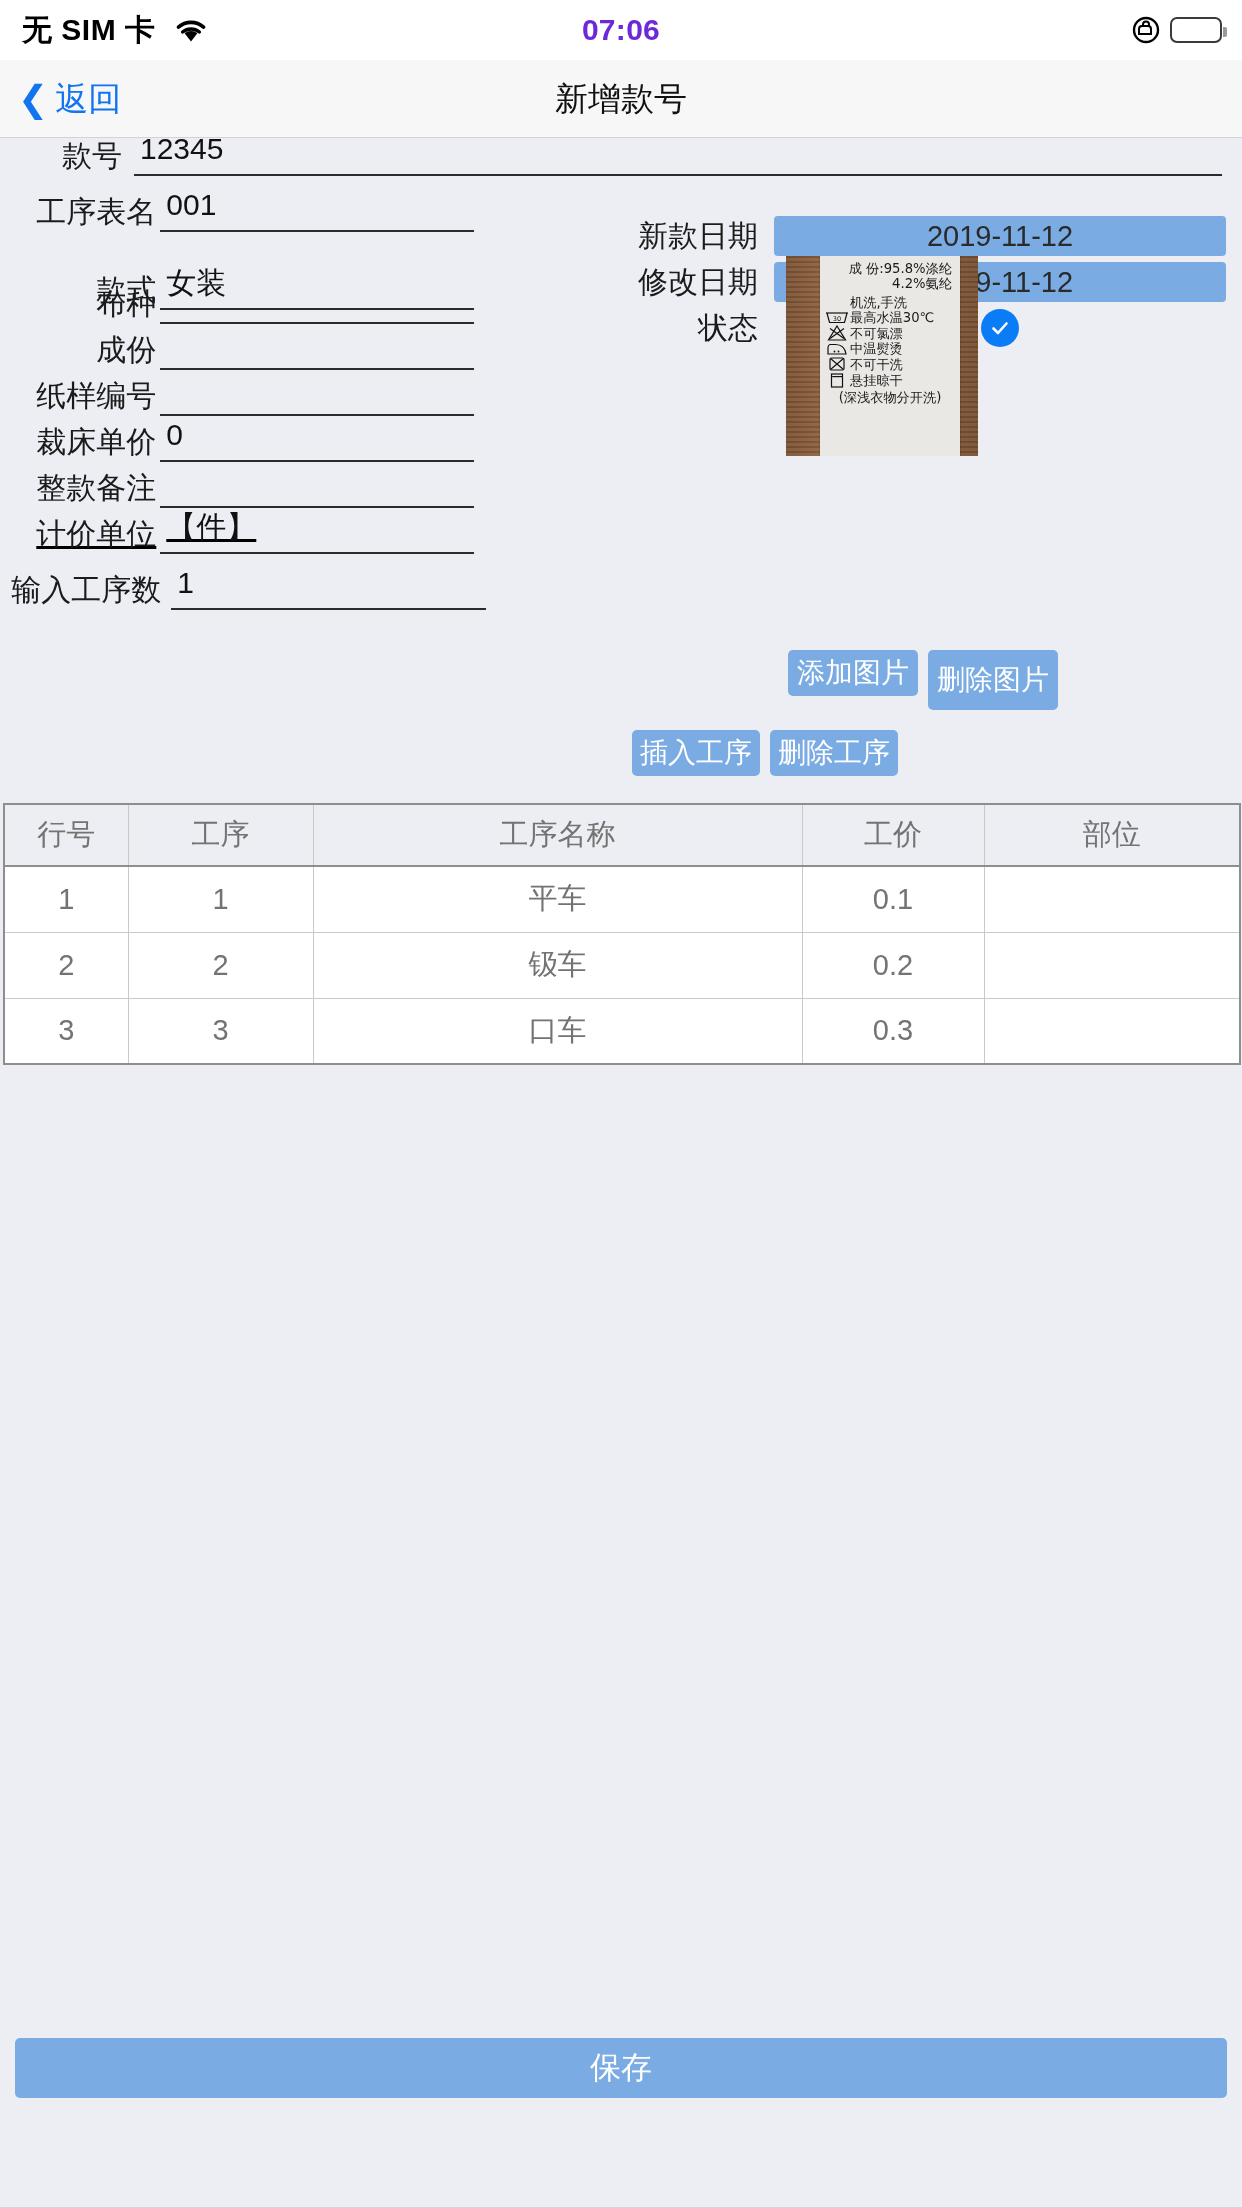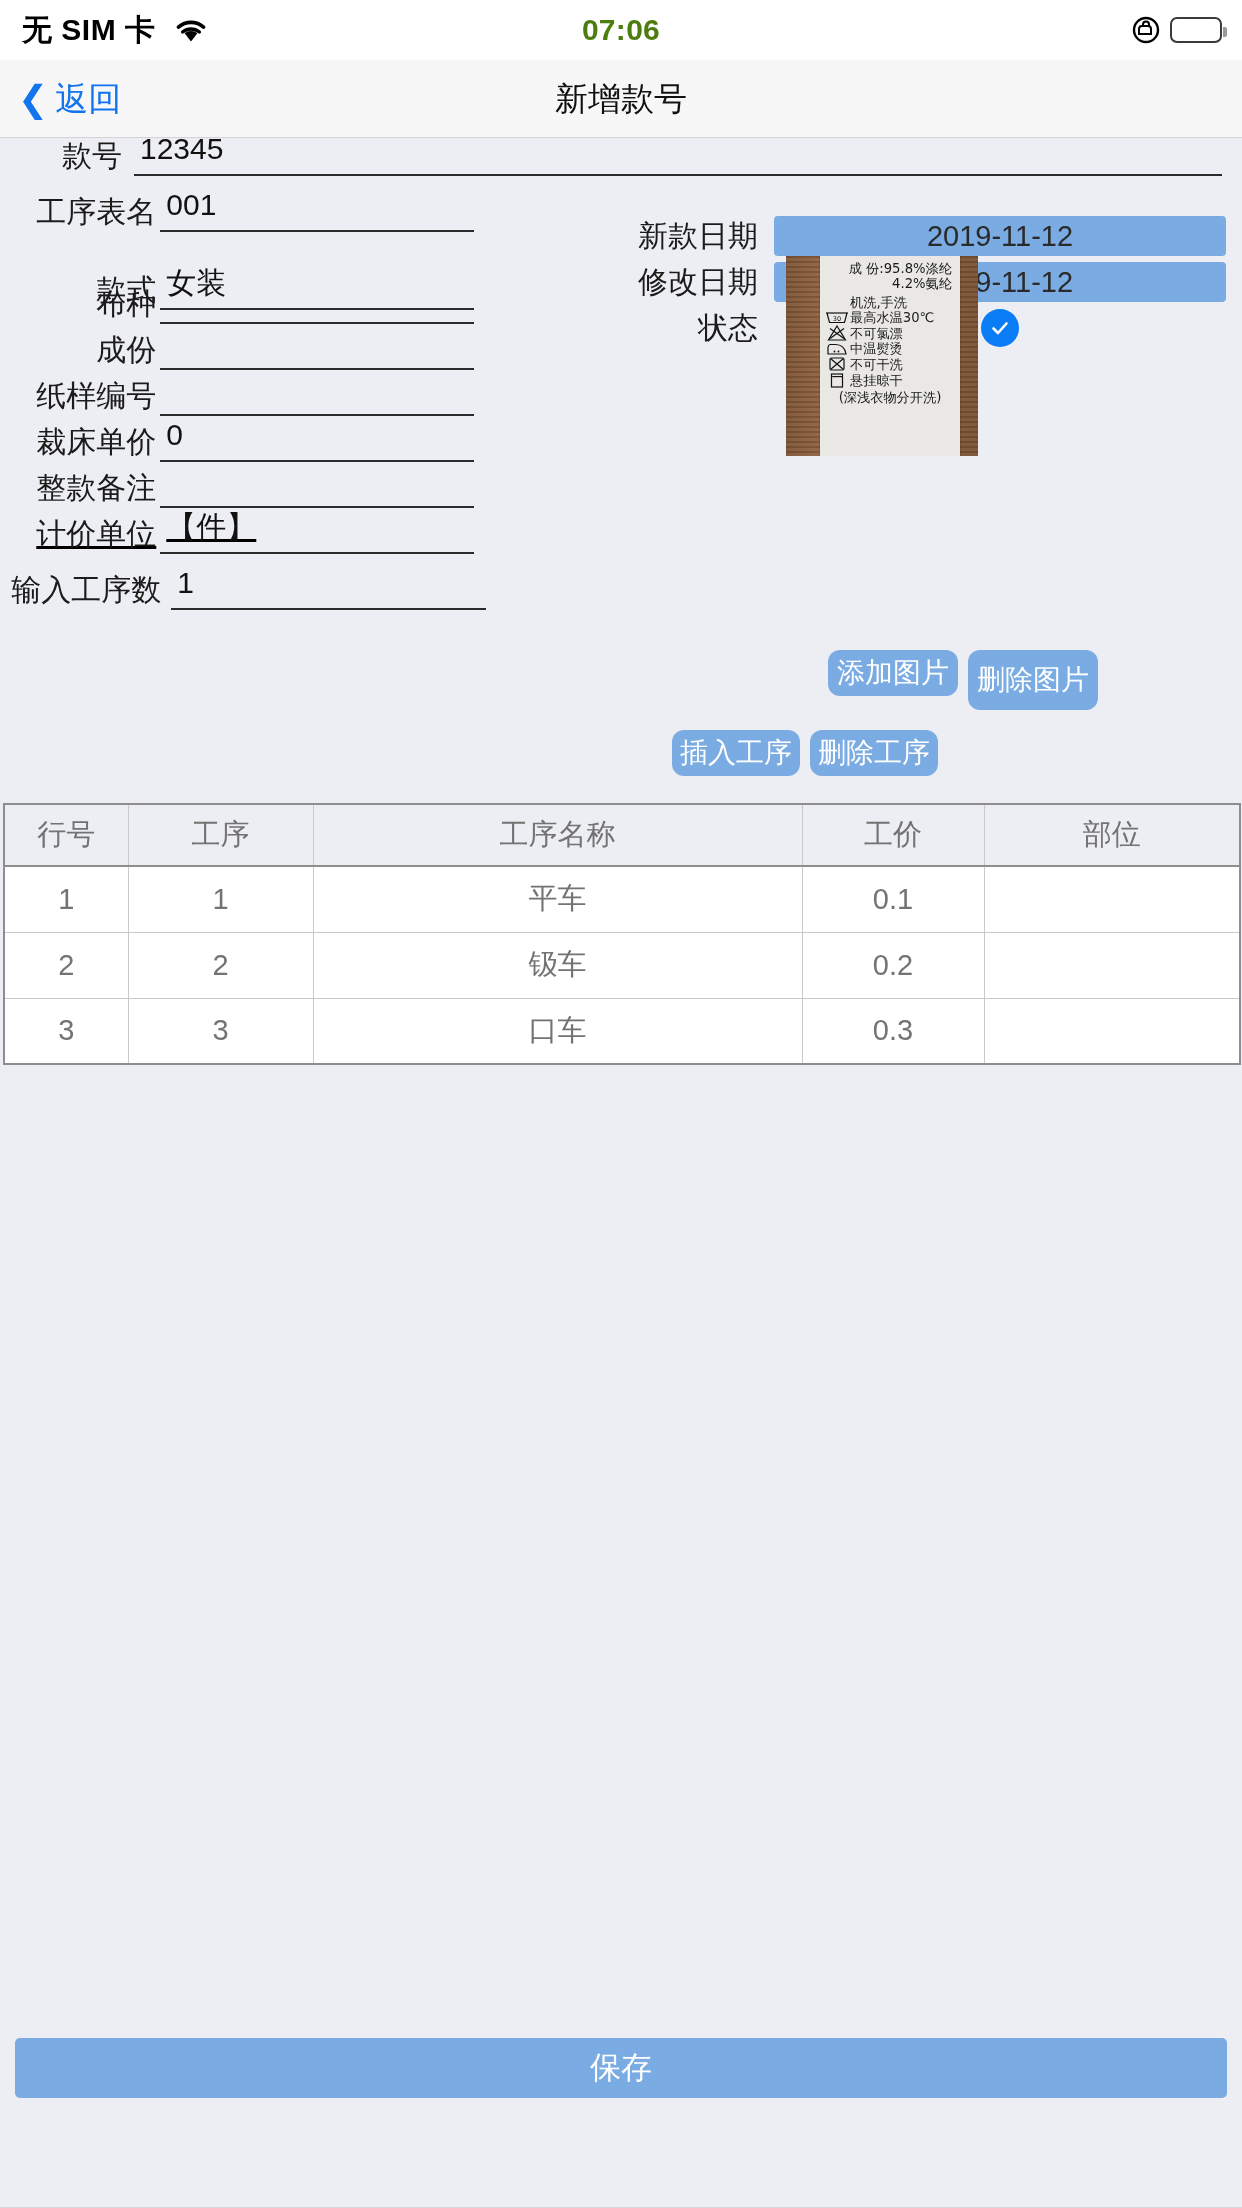--- a/index.html
+++ b/index.html
@@ -17,21 +17,21 @@
     background: #ffffff;
   }
   .sb-left {
     position: absolute; left: 22px; top: 0; height: 60px;
     display: flex; align-items: center; gap: 18px;
     font-size: 30px; color: #000; font-weight: 600; letter-spacing: .5px;
   }
   .sb-time {
     position: absolute; left: 0; right: 0; top: 0; height: 60px;
     display: flex; align-items: center; justify-content: center;
-    font-size: 30px; font-weight: 700; color: #4d7c0f; letter-spacing: .3px;
+    font-size: 30px; font-weight: 700; color: #6d28d9; letter-spacing: .3px;
   }
   .sb-right {
     position: absolute; right: 20px; top: 0; height: 60px;
     display: flex; align-items: center; gap: 9px;
   }
   .wifi-icon svg { display: block; }
   .batt-body {
     width: 52px; height: 26px; border: 2.5px solid #3a3a3a; border-radius: 7px;
     position: relative; padding: 2.5px;
   }
@@ -110,23 +110,23 @@
     white-space: nowrap; display: flex; align-items: center;
   }
   .pl-right { justify-content: flex-end; padding-right: 4px; }
   .pl-ic { width: 26px; flex: 0 0 26px; display:flex; align-items:center; justify-content:center; }
   .pl-ic svg { display: block; }
   .pl-tx { flex: 1; }
   .pl-center { justify-content: center; }
 
   
   .pill {
-    background: #7aabe3; color: #fff; border: none; border-radius: 12px;
+    background: #7aabe3; color: #fff; border: none; border-radius: 5px;
     font-family: inherit; font-size: 28px; cursor: pointer;
-    display: flex; align-items: center; justify-content: center; margin-left: 40px;
+    display: flex; align-items: center; justify-content: center;
   }
 
   
   .tbl {
     position: absolute; left: 3px; top: 803px; width: 1236px;
     border-collapse: collapse; background: #fff;
     table-layout: fixed;
   }
   .tbl th, .tbl td {
     border: 1px solid #c9c9c9; text-align: center; font-weight: 400;

